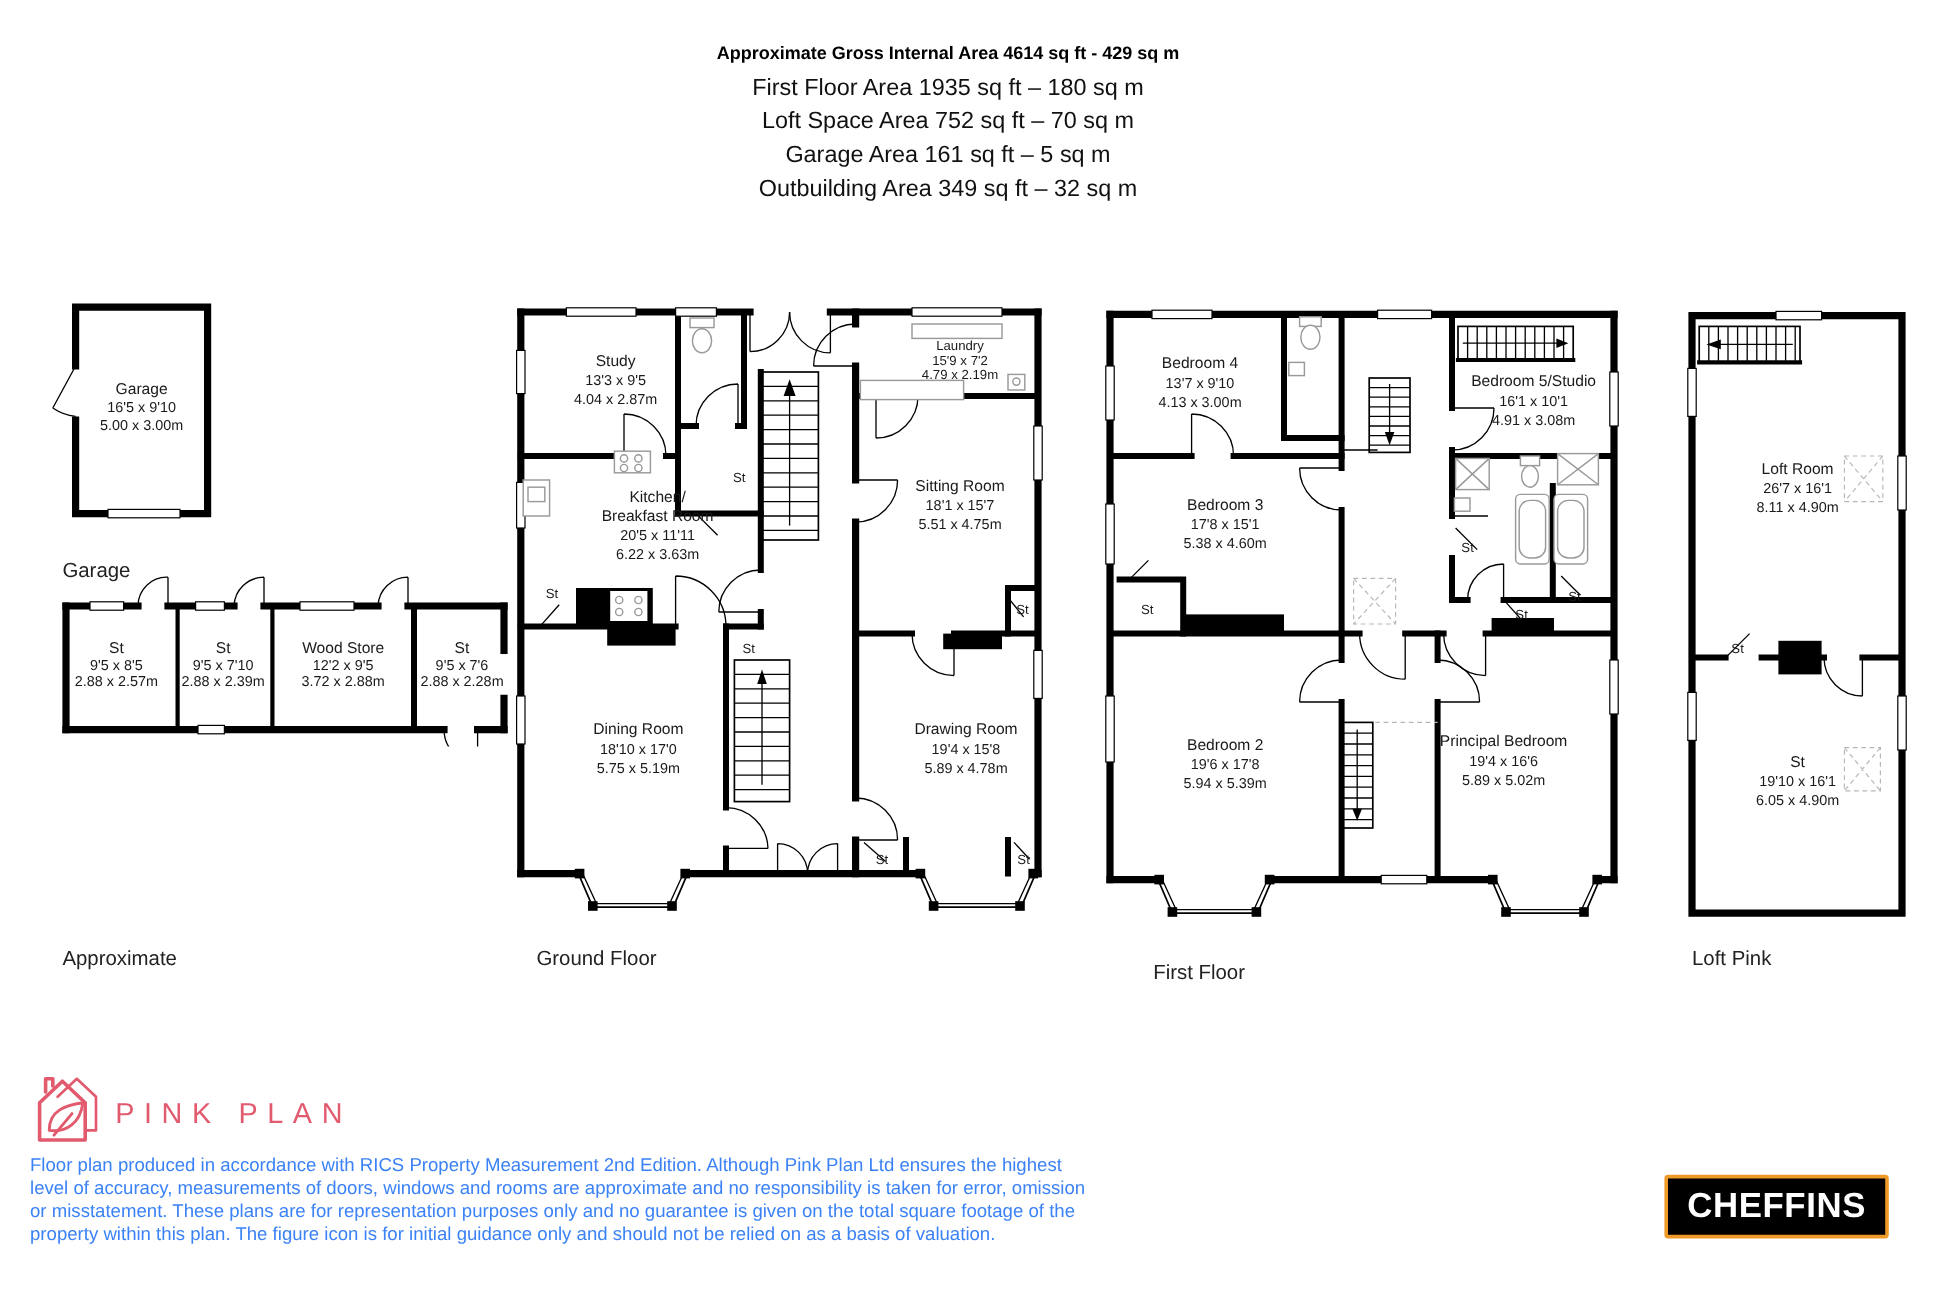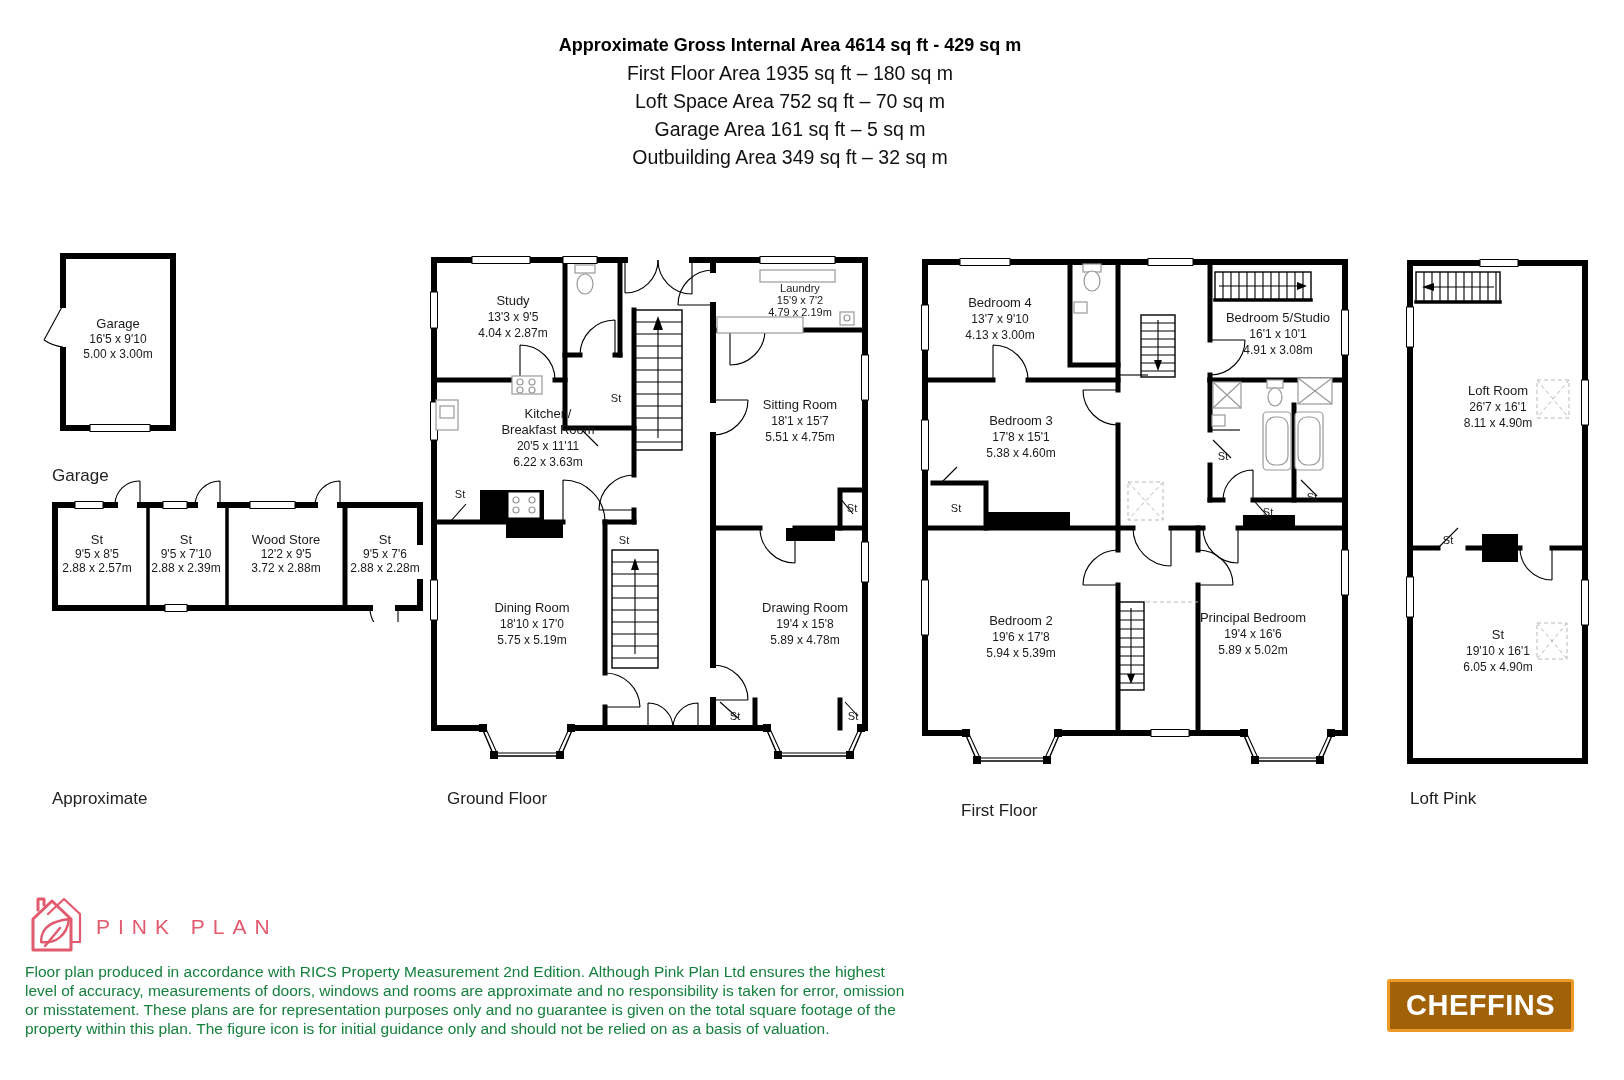--- a/index.html
+++ b/index.html
@@ -1,46 +1,46 @@
 <!DOCTYPE html>
 <html><head>
 <meta charset="utf-8">
 <style>
   html,body{margin:0;padding:0;background:#fff;}
   .page{position:relative;width:1624px;height:1080px;background:#ffffff;
         font-family:"Liberation Sans",sans-serif;overflow:hidden;}
   
   .header{position:absolute;left:0;top:31px;width:1580px;text-align:center;color:#000;}
-  .h-bold{font-size:18px;font-weight:bold;line-height:28px;}
+  .h-bold{font-size:15px;font-weight:bold;line-height:28px;}
   .h-line{font-size:19.5px;font-weight:normal;line-height:28px;color:#111;}
   
   svg{position:absolute;font-family:"Liberation Sans",sans-serif;}
   .w{stroke:#000;stroke-width:6;fill:none;stroke-linecap:square;}
   .w5{stroke:#000;stroke-width:5;fill:none;stroke-linecap:square;}
   .w4{stroke:#000;stroke-width:3.5;fill:none;stroke-linecap:square;}
   .thin{stroke:#000;stroke-width:1.4;fill:none;}
   .door{stroke:#000;stroke-width:1.1;fill:none;}
   .win{fill:#fff;stroke:#000;stroke-width:1;}
   .fx{stroke:#999;stroke-width:1.2;fill:#fff;}
   .fxl{stroke:#999;stroke-width:1.2;fill:none;}
   .dash{stroke:#b8b8b8;stroke-width:1;fill:none;stroke-dasharray:4 3;}
   .blk{fill:#000;stroke:none;}
   text{fill:#1a1a1a;}
   .rn{font-size:13px;text-anchor:middle;}
   .rd{font-size:12px;text-anchor:middle;}
   .sm{font-size:11px;text-anchor:middle;}
   
   .caption{position:absolute;font-size:17px;color:#222;}
   
-  .pinkplan-text{position:absolute;left:96px;top:915px;font-size:21px;letter-spacing:8px;
+  .pinkplan-text{position:absolute;left:96px;top:915px;font-size:24px;letter-spacing:8px;
                  color:#e25a6e;font-weight:500;}
   .disclaimer{position:absolute;left:25px;top:962px;width:895px;font-size:15.5px;
-              line-height:19px;color:#15803d;}
+              line-height:19px;color:#3b82f6;}
   .cheffins{position:absolute;left:1387px;top:979px;width:187px;height:53px;box-sizing:border-box;
-            background:#a16207;border:3px solid #ef9929;border-radius:3px;
+            background:#000000;border:3px solid #ef9929;border-radius:3px;
             display:flex;align-items:center;justify-content:center;
             color:#fff;font-weight:bold;font-size:29px;letter-spacing:0.5px;}
 </style>
 </head>
 <body>
 
 <div class="page">
 
   <div class="header">
     <div class="h-bold">Approximate Gross Internal Area 4614 sq ft - 429 sq m</div>

